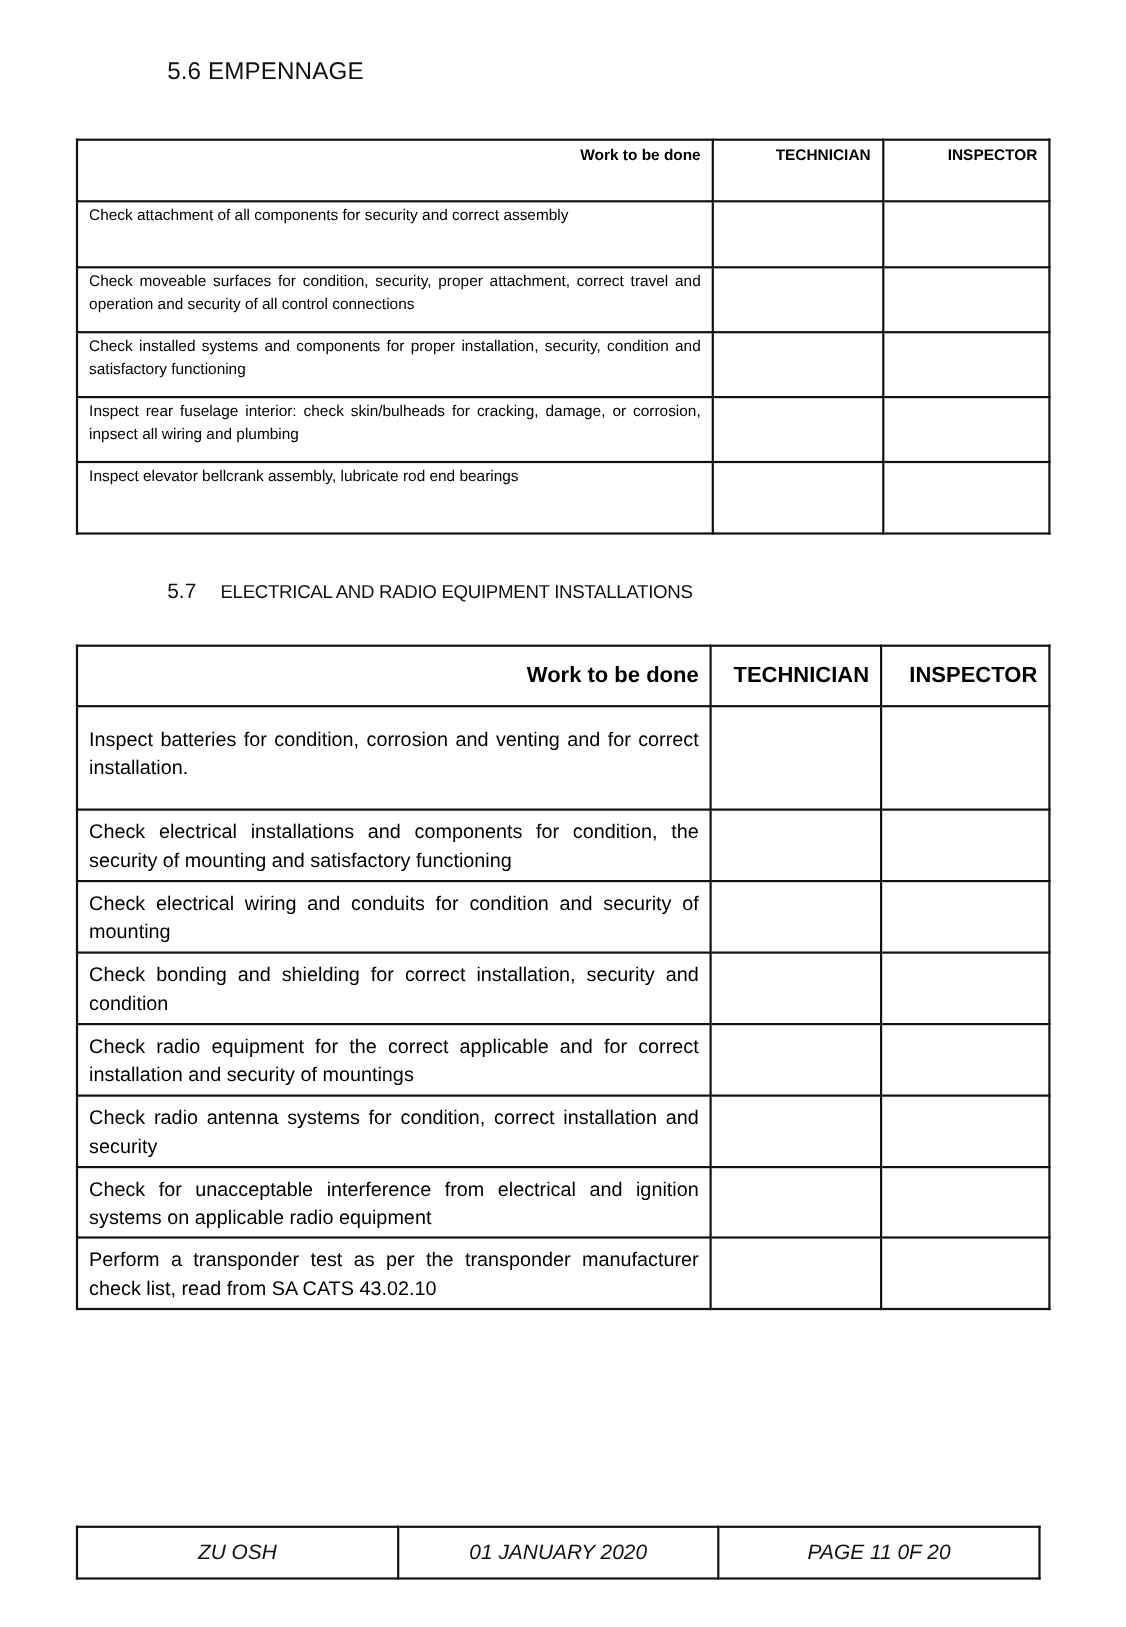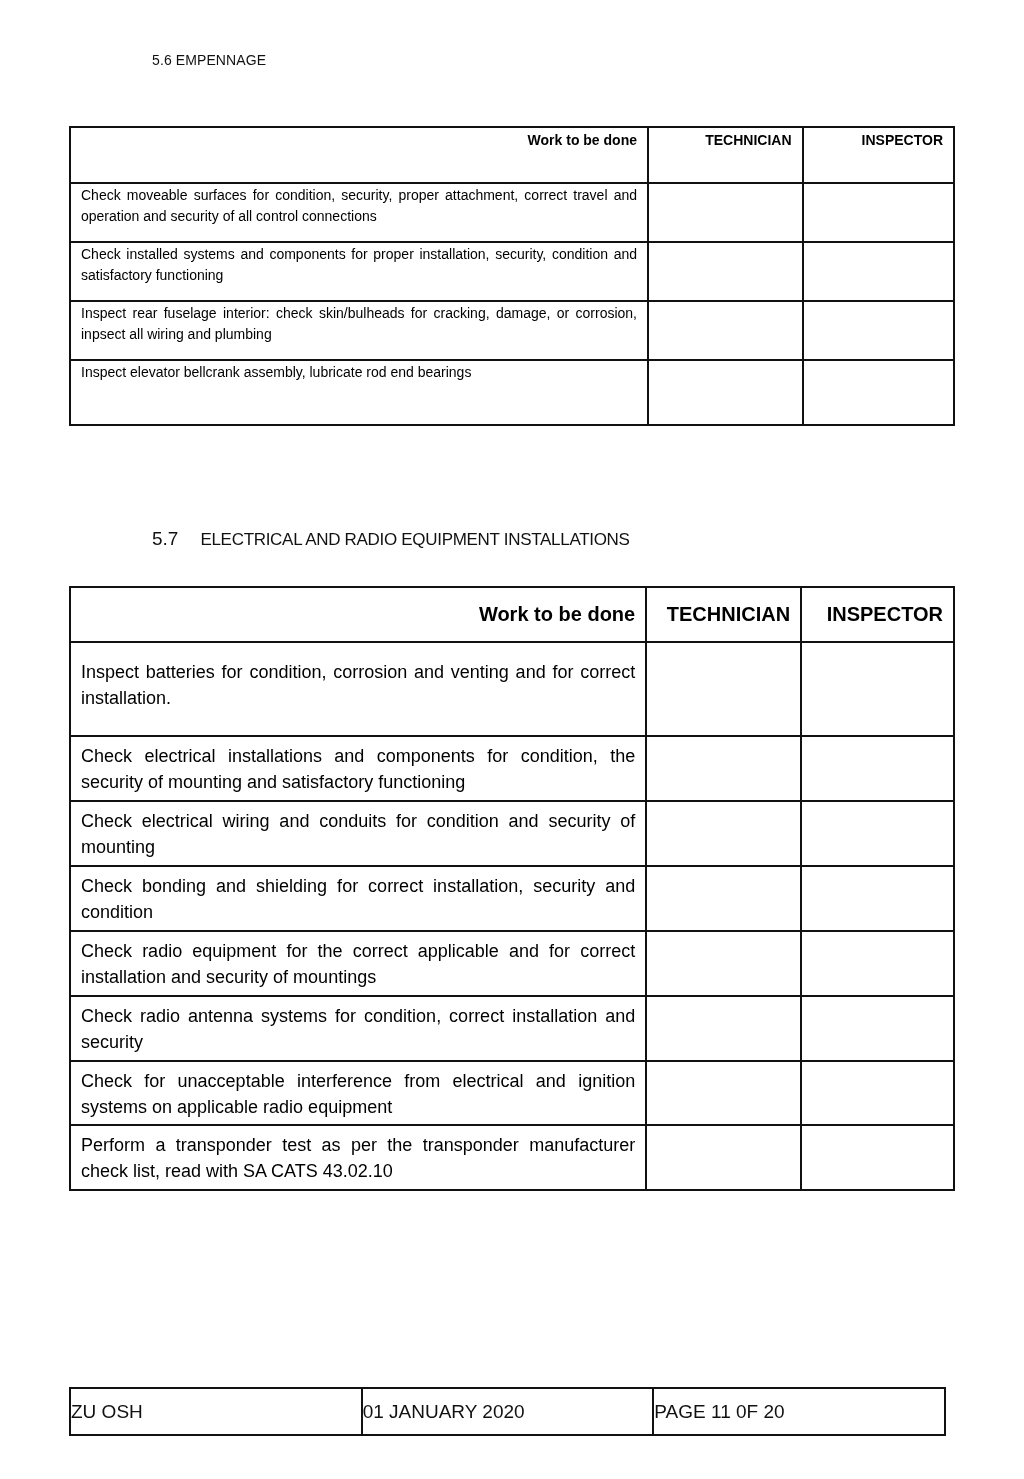--- a/index.html
+++ b/index.html
@@ -1,18 +1,18 @@
 <!DOCTYPE html>
 <html><head>
 <meta charset="utf-8">
 <style>
   html, body { margin: 0; padding: 0; background: #ffffff; }
   body { width: 1024px; height: 1479px; position: relative; overflow: hidden; color: #000; }
   .heading { position: absolute; font-family: "Liberation Sans", "DejaVu Sans", sans-serif; color: #111; }
-  #h56 { left: 152px; top: 52px; font-size: 14px; letter-spacing: 0.1px; text-align: right; }
+  #h56 { left: 152px; top: 52px; font-size: 22px; letter-spacing: 0.1px; text-align: right; }
   #h57 { left: 152px; top: 528px; font-size: 19px; }
   #h57 .num { font-size: 19px; }
   #h57 .ttl { font-size: 17px; letter-spacing: -0.3px; margin-left: 22px; }
 
   table { border-collapse: collapse; position: absolute; font-family: "Liberation Sans", "DejaVu Sans", sans-serif; }
   td, th { border: 2px solid #111; vertical-align: top; text-align: right; padding: 0; }
 
   
   #t56 { left: 69px; top: 126px; width: 886px; }
   #t56 th { font-size: 14px; font-weight: bold; padding: 4px 10px; height: 46px; }
@@ -26,33 +26,38 @@
   #t57 { left: 69px; top: 586px; width: 886px; }
   #t57 th { font-size: 20px; font-weight: bold; padding: 0 10px; height: 53px; vertical-align: middle; }
   #t57 td { font-size: 18px; line-height: 26px; padding: 6px 10px 4px 10px; }
   #t57 td.work { text-align: justify; text-align-last: left; margin-left: 19px; }
   #t57 .c1 { width: 558px; }
   #t57 .c2 { width: 133px; }
   #t57 .c3 { width: 131px; }
 
   
   #footer { left: 69px; top: 1387px; width: 877px; }
-  #footer td { font-family: "Liberation Sans", "DejaVu Sans", sans-serif; font-size: 19px; text-align: left; vertical-align: middle; height: 45px; width: 33.3%; color: #111; }
+  #footer td { font-family: "Liberation Sans", "DejaVu Sans", sans-serif; font-size: 19px; text-align: center; vertical-align: middle; height: 45px; width: 33.3%; color: #111; font-style: italic; }
 </style>
 </head>
 <body>
 
 <div id="h56" class="heading">5.6 EMPENNAGE</div>
 
 <table id="t56">
   <tbody>
       <tr>
     <th class="c1">Work to be done</th>
     <th class="c2">TECHNICIAN</th>
     <th class="c3">INSPECTOR</th>
+  </tr>
+  <tr style="height:60px">
+    <td class="work">Check attachment of all components for security and correct assembly</td>
+    <td></td>
+    <td></td>
   </tr>
   <tr style="height:59px">
     <td class="work">Check moveable surfaces for condition, security, proper attachment, correct travel and operation and security of all control connections</td>
     <td></td>
     <td></td>
   </tr>
   <tr style="height:59px">
     <td class="work">Check installed systems and components for proper installation, security, condition and satisfactory functioning</td>
     <td></td>
     <td></td>
@@ -110,21 +115,21 @@
     <td class="work">Check radio antenna systems for condition, correct installation and security</td>
     <td></td>
     <td></td>
   </tr>
   <tr style="height:49px">
     <td class="work">Check for unacceptable interference from electrical and ignition systems on applicable radio equipment</td>
     <td></td>
     <td></td>
   </tr>
   <tr style="height:65px">
-    <td class="work">Perform a transponder test as per the transponder manufacturer check list, read with SA CATS 43.02.10</td>
+    <td class="work">Perform a transponder test as per the transponder manufacturer check list, read from SA CATS 43.02.10</td>
     <td></td>
     <td></td>
   </tr>
 </tbody>
   </table>
 
 <table id="footer">
   <tbody>
       <tr>
     <td>ZU OSH</td>

